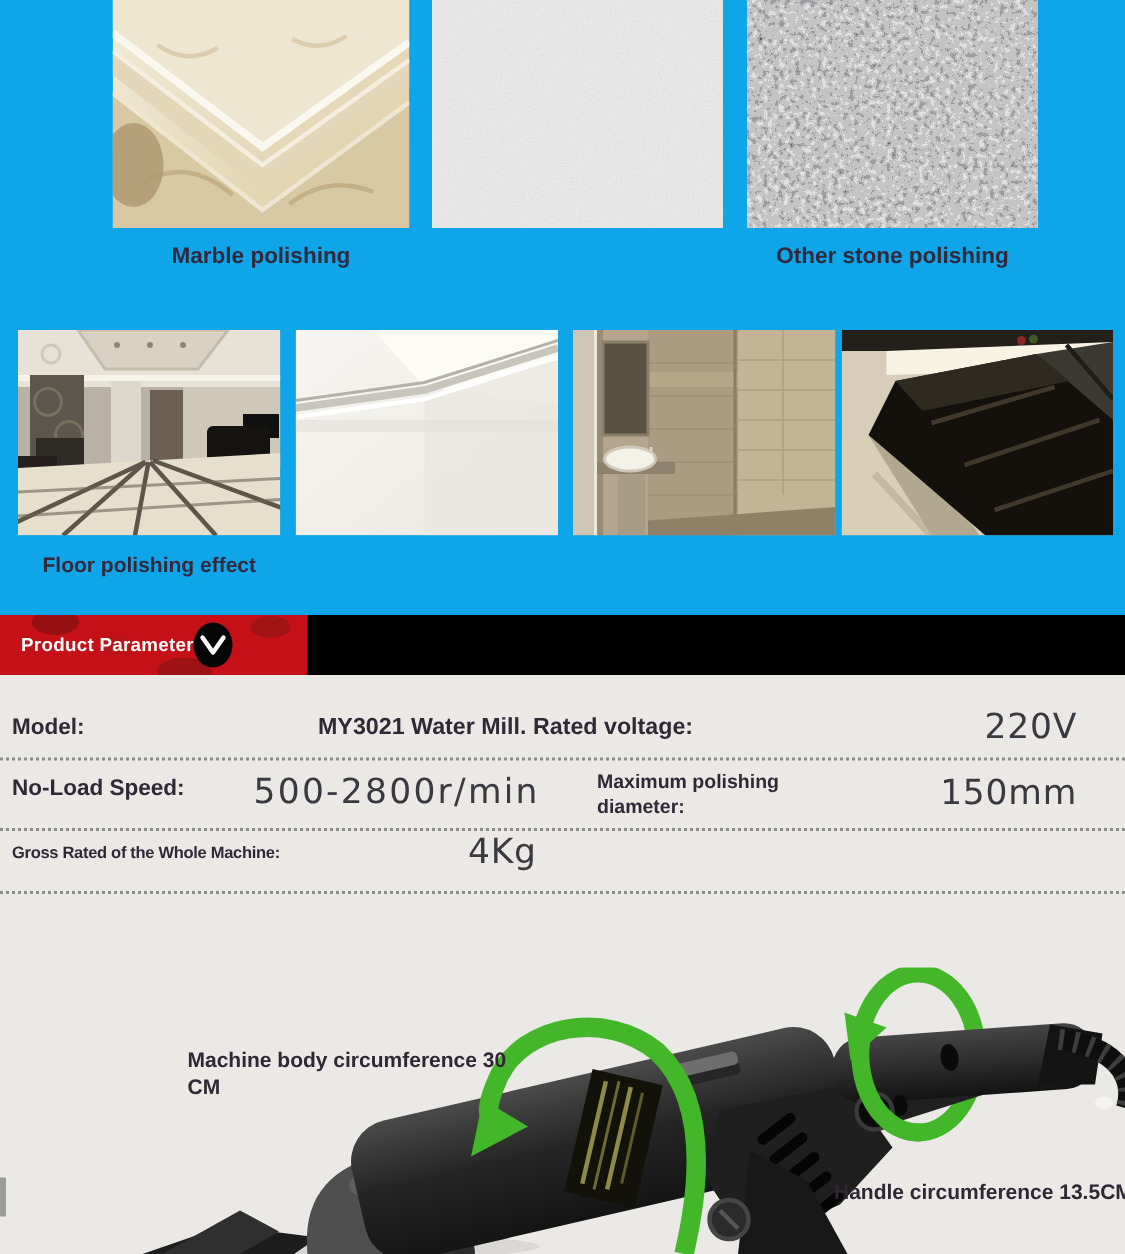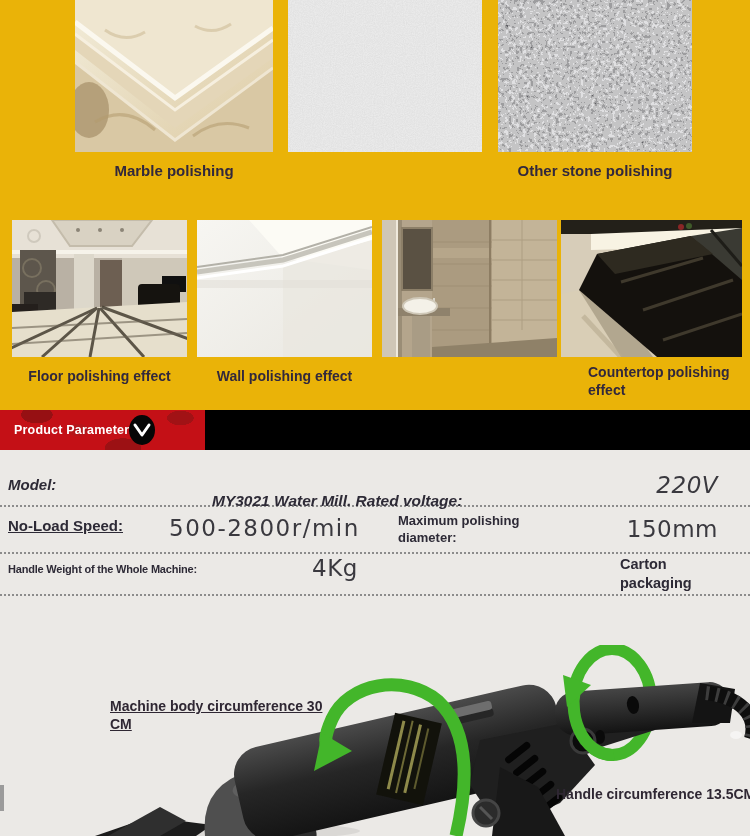--- a/index.html
+++ b/index.html
@@ -1,16 +1,16 @@
 <!DOCTYPE html>
 <html><head>
 <meta charset="utf-8">
 <style>
   html,body{margin:0;padding:0;background:#ffffff;}
-  .canvas{position:relative;width:750px;height:836px;overflow:hidden;background:#eab308;
+  .canvas{position:relative;width:750px;height:836px;overflow:hidden;background:#0ea5e9;
           font-family:"Liberation Sans",sans-serif;}
   
   .ph{position:absolute;overflow:hidden;}
   .ph svg{display:block;width:100%;height:100%;}
   .cap{position:absolute;font-weight:bold;color:#32283c;text-align:center;}
   .cap-top{top:162px;font-size:15px;}
   .cap-fx{top:368px;font-size:14px;}
   .cap-fx4{top:363px;font-size:14px;text-align:left;line-height:18px;width:160px;}
   
   .banner{position:absolute;top:410px;left:0;width:750px;height:40px;background:#000000;}
@@ -21,48 +21,48 @@
       radial-gradient(22px 12px at 88% 20%, #a11215 60%, transparent 61%),
       radial-gradient(18px 10px at 38% 50%, #b5161a 60%, transparent 61%),
       #c41016;}
   .banner-title{color:#ffffff;font-size:12.5px;font-weight:bold;margin-left:14px;letter-spacing:.2px;}
   .banner-badge{position:absolute;left:128px;top:4px;width:28px;height:32px;}
   
   .panel{position:absolute;top:450px;left:0;width:750px;height:386px;background:#ebe9e6;}
   
   .params{position:absolute;top:450px;left:0;width:750px;}
   .prow{position:relative;border-bottom:2px dotted #8c8c8c;}
-  .r1{height:55px;font-style:italic;} .r2{height:38px;} .r3{height:45px;} .r4{height:40px;}
+  .r1{height:55px;} .r2{height:38px;} .r3{height:45px;} .r4{height:40px;}
   .plabel{position:absolute;font-weight:bold;color:#2d2a36;font-size:15px;white-space:nowrap;}
   .pmidbold{position:absolute;font-weight:bold;color:#2d2a36;font-size:15.5px;white-space:nowrap;}
   .pmidlabel{position:absolute;font-weight:bold;color:#2d2a36;}
   .pvalue{position:absolute;font-family:"DejaVu Sans",sans-serif;font-weight:400;
           color:#3a393f;font-size:23px;letter-spacing:.5px;white-space:nowrap;}
   .pvalue-r{right:32px;text-align:center;}
   .pvbold{position:absolute;font-weight:bold;color:#2d2a36;font-size:14.5px;line-height:19px;}
   
   .r1 .plabel{left:8px;top:26px;}
-  .r1 .pmidbold{left:212px;top:42px;}
+  .r1 .pmidbold{left:212px;top:26px;}
   .r1 .pvalue{top:22px;}
   .r2 .plabel{left:8px;top:9px;}
   .r2 .pvalue-mid{left:286px;top:4px;}
   .r2 .pmidlabel{left:390px;top:13px;font-size:12.5px;}
   .r2 .pvalue-r{top:6px;}
-  .r3 .plabel{left:8px;top:10px;text-decoration:underline;}
+  .r3 .plabel{left:8px;top:10px;}
   .r3 .pvalue-mid{left:169px;top:8px;letter-spacing:1.5px;}
   .r3 .pmidlabel{left:398px;top:5px;font-size:13px;line-height:17px;width:150px;}
   .r3 .pvalue-r{top:9px;}
   .r4 .plabel{left:8px;top:9px;font-size:11px;letter-spacing:-0.2px;}
   .r4 .pvalue-mid{left:312px;top:1px;text-align:right;}
   .r4 .pmidlabel{left:398px;top:2px;font-size:14.5px;line-height:19px;width:120px;}
   .r4 .pvbold{left:620px;top:1px;width:110px;}
   
   .machine{position:absolute;top:645px;left:0;width:750px;height:191px;}
   .annot{position:absolute;font-weight:bold;color:#2f2733;font-size:14px;line-height:18px;z-index:5;}
-  .annot-body{left:110px;top:697px;width:235px;text-decoration:underline;}
+  .annot-body{left:125px;top:697px;width:235px;}
   .annot-handle{left:556px;top:785px;white-space:nowrap;}
 </style>
 </head>
 <body>
 
 <div class="canvas">
 
   <div class="ph" style="left:75px;top:0;width:198px;height:152px">
     <svg viewBox="0 0 198 152">
       <defs>
@@ -221,22 +221,20 @@
       <polygon points="36,34 130,16 181,60 181,137 96,137 18,70" fill="#14110d"></polygon>
       <polygon points="36,34 130,16 152,34 54,54" fill="#2e2a20"></polygon>
       <g stroke="#4a4334" stroke-width="3" opacity=".8">
         <line x1="60" y1="62" x2="142" y2="38"></line>
           <line x1="82" y1="90" x2="172" y2="60"></line>
         <line x1="102" y1="120" x2="181" y2="94"></line>
       </g>
     </svg>
   </div>
   <div class="cap cap-fx" style="left:12px;width:175px">Floor polishing effect</div>
-  <div class="cap cap-fx" style="left:197px;width:175px">Wall polishing effect</div>
-  <div class="cap cap-fx4" style="left:588px">Countertop polishing effect</div>
 
   <div class="banner">
     <div class="banner-red">
       <span class="banner-title">Product Parameters</span>
     </div>
     <span class="banner-badge">
       <svg viewBox="0 0 28 32">
         <ellipse cx="14" cy="16" rx="13" ry="15" fill="#060606"></ellipse>
         <path d="M7 11 L14 21 L21 11" stroke="#ffffff" stroke-width="3" fill="none" stroke-linecap="round" stroke-linejoin="round"></path>
       </svg>
@@ -251,23 +249,22 @@
       <span class="pmidbold">MY3021 Water Mill. Rated voltage:</span>
       <span class="pvalue pvalue-r">220V</span>
     </div>
     <div class="prow r3">
       <span class="plabel">No-Load Speed:</span>
       <span class="pvalue pvalue-mid">500-2800r/min</span>
       <span class="pmidlabel">Maximum polishing diameter:</span>
       <span class="pvalue pvalue-r">150mm</span>
     </div>
     <div class="prow r4">
-      <span class="plabel">Handle Weight of the Whole Machine:</span>
+      <span class="plabel">Gross Rated of the Whole Machine:</span>
       <span class="pvalue pvalue-mid">4Kg</span>
-      <span class="pvbold">Carton packaging</span>
     </div>
   </div>
 
   <div class="annot annot-body">Machine body circumference 30 CM</div>
   <div class="annot annot-handle">Handle circumference 13.5CM</div>
 
   <svg class="machine" viewBox="0 0 750 191">
     <defs>
       <linearGradient id="gBody" x1="0" y1="0" x2="0" y2="1">
         <stop offset="0" stop-color="#4a4a4a"></stop>

